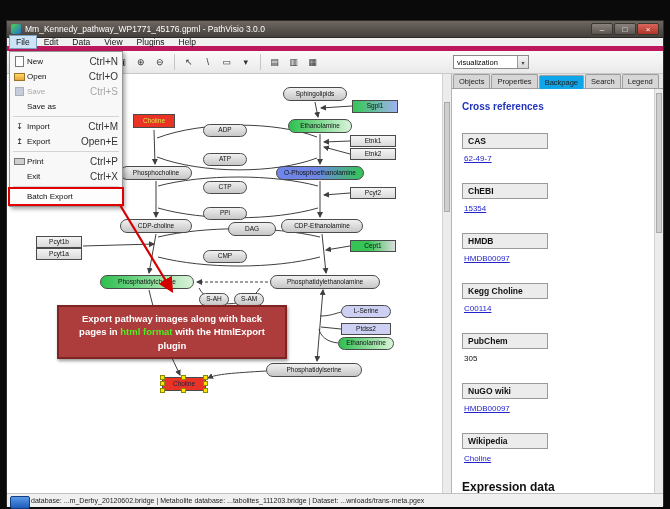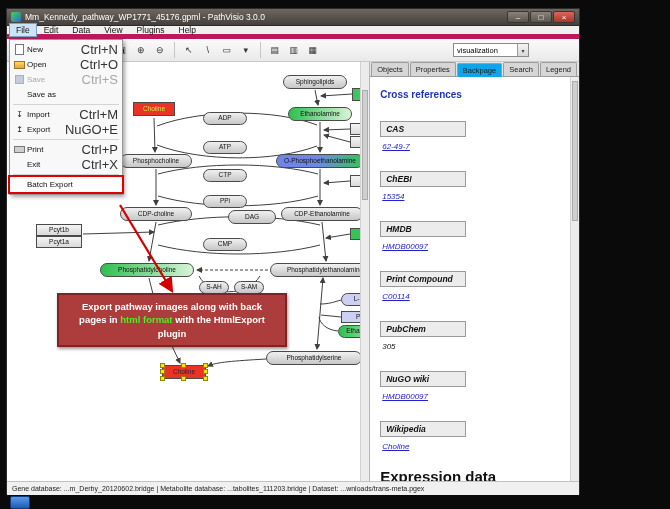--- a/index.html
+++ b/index.html
@@ -1,18 +1,18 @@
 <!DOCTYPE html>
 <html><head>
 <meta charset="utf-8">
 <style>
   html,body{margin:0;padding:0;background:#000;}
   *{box-sizing:border-box;font-family:"Liberation Sans",sans-serif;}
   .screen{position:relative;width:670px;height:509px;background:#0a0a0a;overflow:hidden;}
-  .window{position:absolute;left:6px;top:8px;width:574px;height:486px;background:#f0f0f0;border:1px solid #2c2c2c;}
+  .window{position:absolute;left:6px;top:20px;width:658px;height:486px;background:#f0f0f0;border:1px solid #2c2c2c;}
   
   .titlebar{height:17px;background:linear-gradient(#6e6661,#45403c);display:flex;align-items:center;padding:0 4px;border-bottom:1px solid #2b2825;}
   .appicon{width:10px;height:10px;border-radius:2px;background:linear-gradient(135deg,#4fd24f,#1f6fd0);margin-right:4px;flex:none;}
   .titletext{color:#fff;font-size:8.5px;white-space:nowrap;overflow:hidden;flex:1;}
   .wbtns{display:flex;gap:1px;}
   .wb{width:22px;height:12px;font-size:8px;line-height:12px;text-align:center;color:#fff;background:linear-gradient(#8a837d,#5a544f);border:1px solid #39352f;border-radius:2px;cursor:default;}
   .wb.close{background:linear-gradient(#d9675c,#b03328);}
   
   .menubar{height:13px;background:#f0f0f0;border-bottom:5px solid #be185d;display:flex;align-items:center;padding:0 2px;font-size:8.5px;color:#111;}
   .mbi{padding:1px 6px;border:1px solid transparent;}
@@ -52,35 +52,35 @@
   .callout .hl{color:#4dee22;}
   .vscroll{position:absolute;right:0;top:0;bottom:0;width:9px;background:#ececec;border-left:1px solid #d2d2d2;z-index:6;}
   .vthumb{position:absolute;left:1px;right:1px;top:28px;height:110px;background:#cfcfcf;border:1px solid #aaa;}
   
   .sidebar{width:212px;height:419px;background:#fff;border-left:1px solid #b5b5b5;display:flex;flex-direction:column;position:relative;}
   .tabs{height:15px;background:#e4e4e4;display:flex;align-items:flex-end;padding:1px 1px 0 1px;border-bottom:1px solid #9d9d9d;}
   .tab{font-size:7.5px;padding:2px 5px;border:1px solid #9d9d9d;border-bottom:none;background:#d6d6d6;margin-right:1px;border-radius:2px 2px 0 0;color:#222;}
   .tab.active{background:#0ea5e9;position:relative;top:1px;}
   .sb-content{flex:1;padding:10px 10px 6px 10px;overflow:hidden;position:relative;}
   .sb-head{color:#2233bb;font-weight:bold;font-size:10px;margin:2px 0 18px 0;}
-  .xsec{margin-bottom:17px;font-style:italic;}
+  .xsec{margin-bottom:17px;}
   .xhead{display:inline-block;min-width:86px;background:#ececec;border:1px solid #9a9a9a;font-size:8.5px;font-weight:bold;padding:2px 5px;color:#111;}
   .xval{display:block;margin:5px 8px 0 2px;font-size:8px;color:#2222cc;text-decoration:underline;cursor:pointer;}
   .xval.plain{color:#111;text-decoration:none;cursor:default;}
-  .sb-foot{font-weight:bold;font-size:15px;color:#111;margin-top:4px;}
+  .sb-foot{font-weight:bold;font-size:12px;color:#111;margin-top:4px;}
   .sbscroll{position:absolute;right:0;top:15px;bottom:0;width:9px;background:#ececec;border-left:1px solid #d2d2d2;}
   .sbthumb{position:absolute;left:1px;right:1px;top:4px;height:140px;background:#cfcfcf;border:1px solid #aaa;}
   
   .statusbar{height:14px;background:#f0f0f0;border-top:1px solid #c2c2c2;font-size:7px;color:#222;display:flex;align-items:center;padding:0 5px;white-space:nowrap;overflow:hidden;}
   
   .filemenu{position:absolute;left:2px;top:30px;width:114px;background:#f8f8f8;border:1px solid #979797;box-shadow:2px 2px 4px rgba(0,0,0,.35);z-index:50;padding:2px 0;}
   .mi{height:15px;display:flex;align-items:center;font-size:8px;color:#111;padding:0 4px 0 2px;position:relative;}
   .mic{width:15px;display:inline-flex;align-items:center;justify-content:center;flex:none;}
   .mil{flex:1;}
-  .mis{color:#333;font-size:13px;margin-left:6px;}
+  .mis{color:#333;font-size:10px;margin-left:6px;}
   .mia{font-size:7px;color:#333;}
   .mi.disabled .mil,.mi.disabled .mis{color:#a8a8a8;}
   .msep{height:1px;background:#d4d4d4;margin:2px 3px;}
   .mi.hl-red{outline:2px solid #e00000;outline-offset:0;background:#fdfdfd;}
   .annot{position:absolute;left:0;top:0;z-index:60;pointer-events:none;}
   .taskbar-frag{position:absolute;left:10px;top:496px;width:20px;height:13px;border-radius:2px;background:linear-gradient(#5a9ae6,#1e5bb8);border:1px solid #123c80;}
 </style>
 </head>
 <body>
 
@@ -244,21 +244,21 @@
           </div>
           <div class="xsec">
             <div class="xhead">ChEBI</div>
             <a class="xval">15354</a>
           </div>
           <div class="xsec">
             <div class="xhead">HMDB</div>
             <a class="xval">HMDB00097</a>
           </div>
           <div class="xsec">
-            <div class="xhead">Print Compound</div>
+            <div class="xhead">Kegg Choline</div>
             <a class="xval">C00114</a>
           </div>
           <div class="xsec">
             <div class="xhead">PubChem</div>
             <a class="xval plain">305</a>
           </div>
           <div class="xsec">
             <div class="xhead">NuGO wiki</div>
             <a class="xval">HMDB00097</a>
           </div>
@@ -308,21 +308,21 @@
       </div>
       <div class="msep"></div>
       <div class="mi">
         <span class="mic">↧</span>
         <span class="mil">Import</span>
         <span class="mis">Ctrl+M</span>
       </div>
       <div class="mi">
         <span class="mic">↥</span>
         <span class="mil">Export</span>
-        <span class="mis">NuGO+E</span>
+        <span class="mis">Open+E</span>
       </div>
       <div class="msep"></div>
       <div class="mi">
         <span class="mic">
             <span class="icon-print"></span>
           </span>
         <span class="mil">Print</span>
         <span class="mis">Ctrl+P</span>
       </div>
       <div class="mi">

